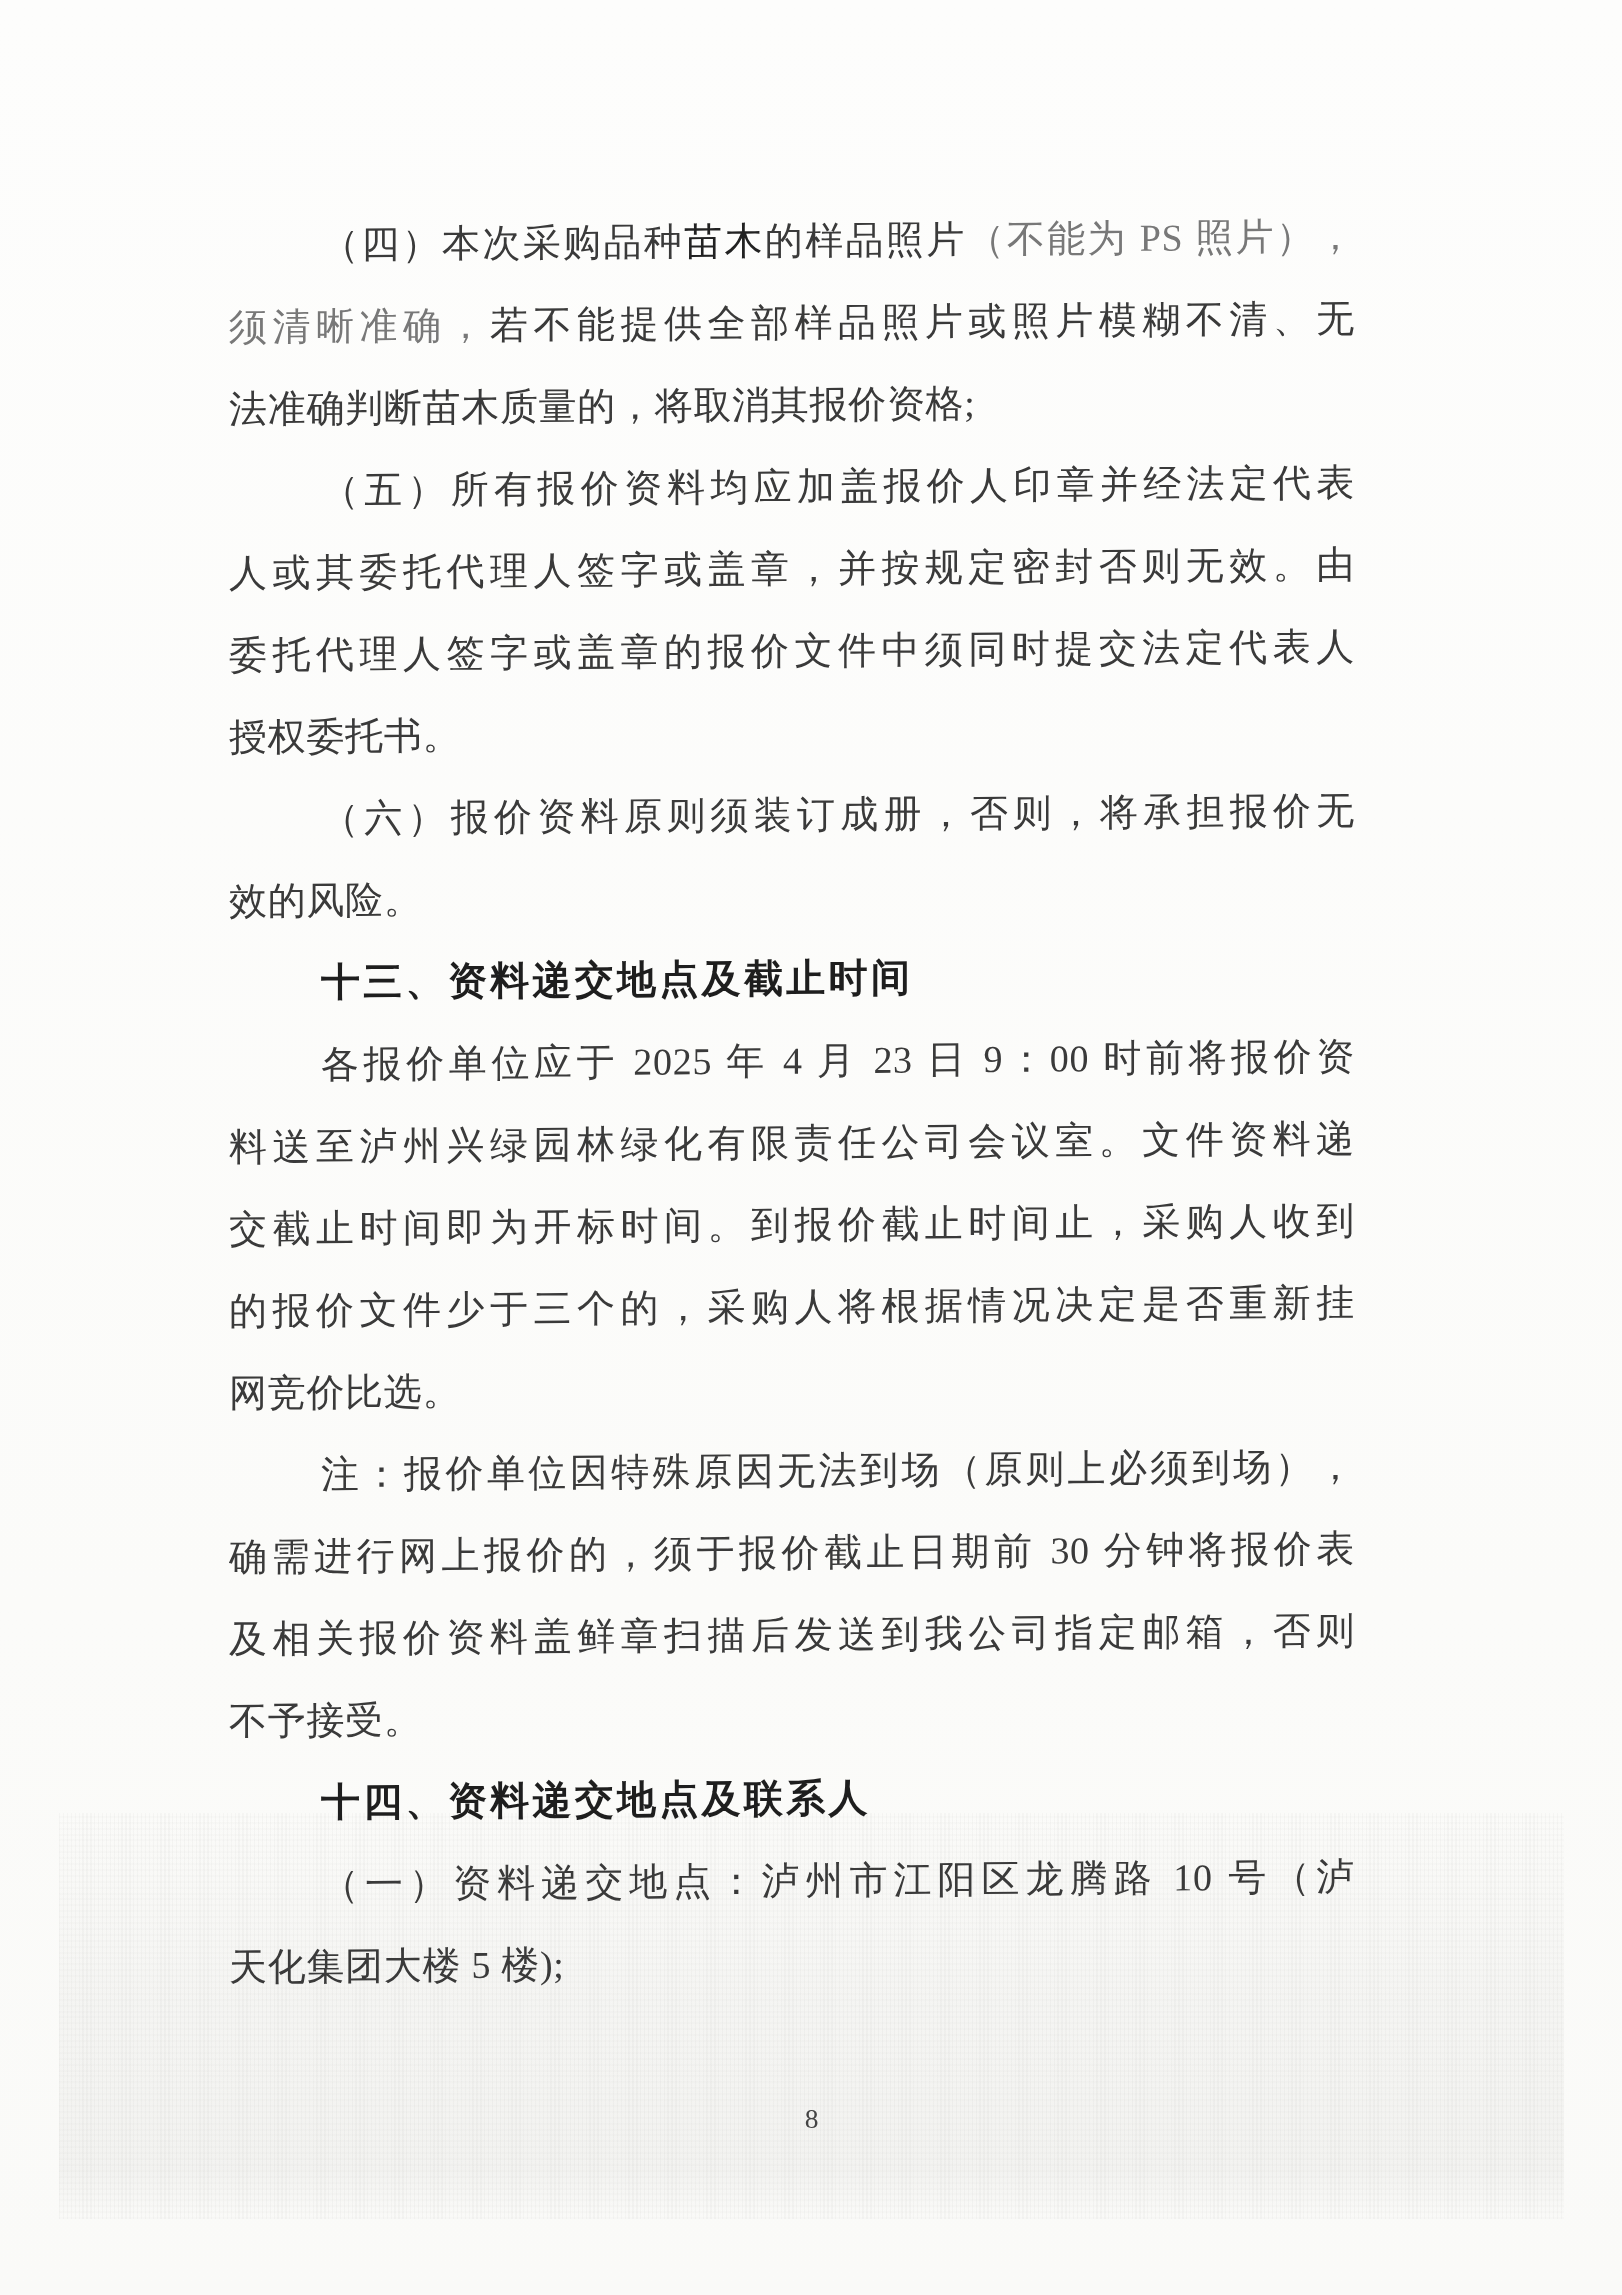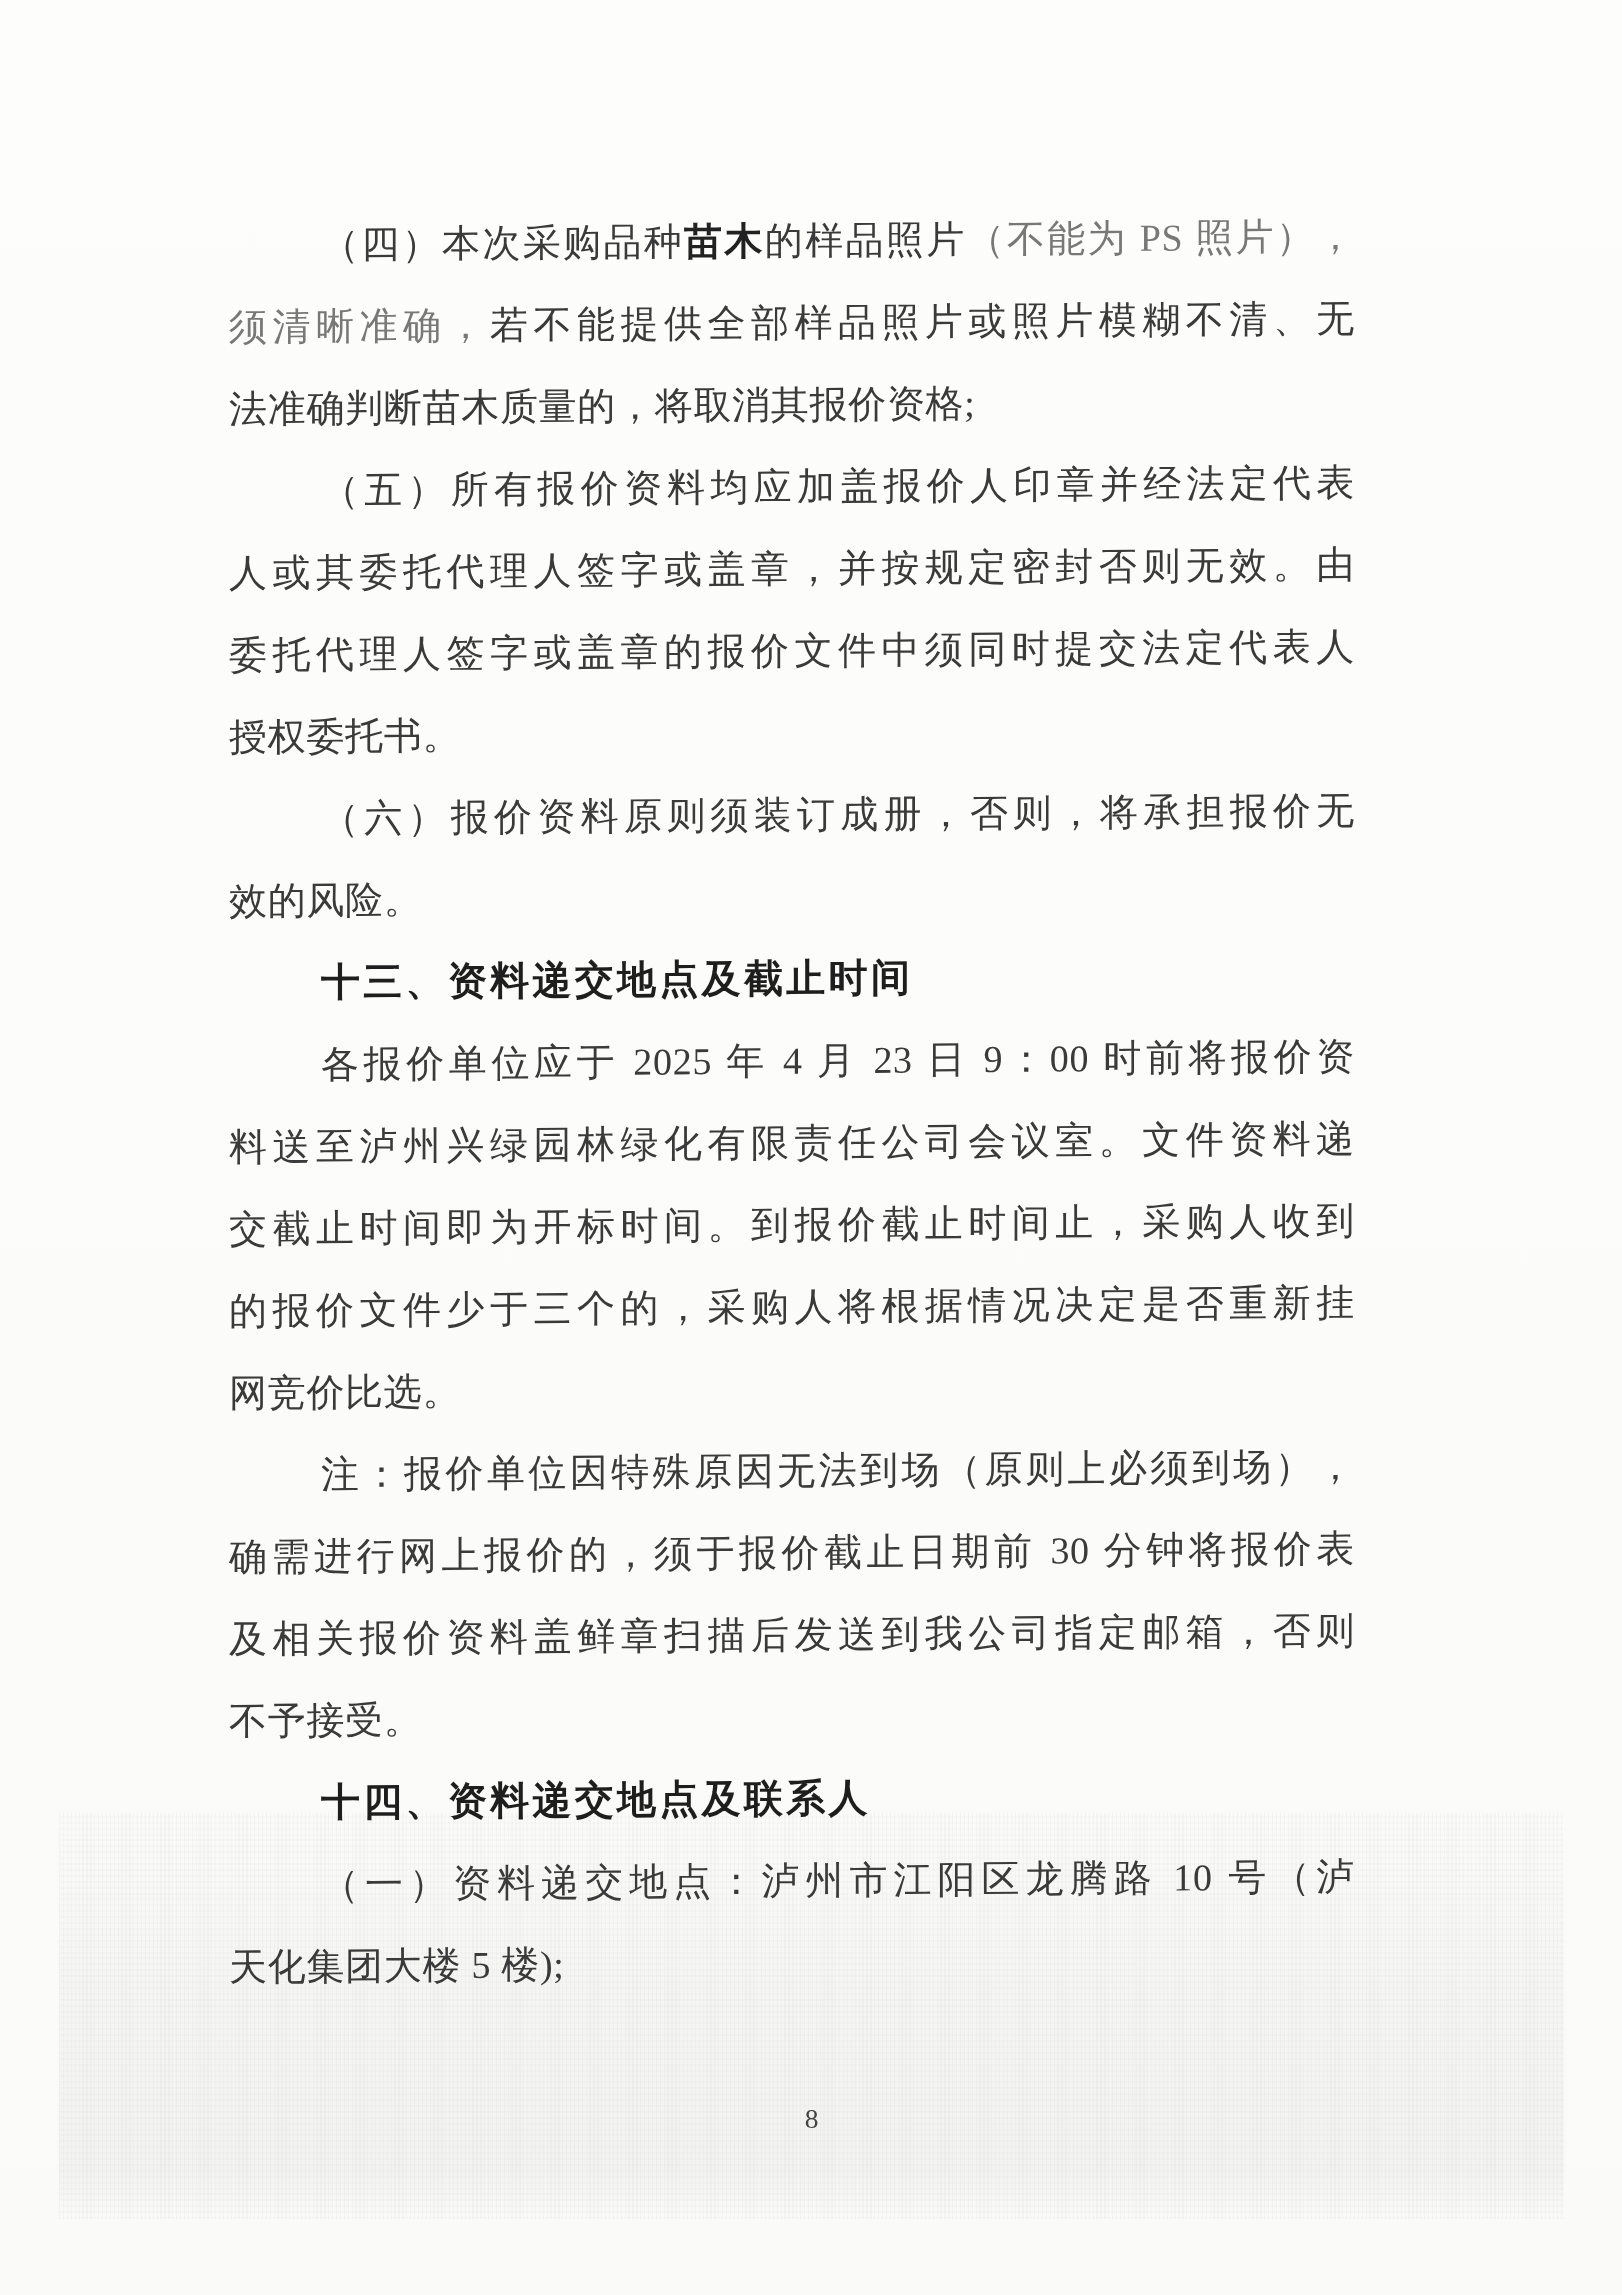--- a/index.html
+++ b/index.html
@@ -58,21 +58,21 @@
   .block.h .line {
     font-family: "Liberation Sans", "DejaVu Sans", sans-serif;
     font-weight: 700;
     color: #1e1e1e;
     font-size: 39px;
     letter-spacing: 3.3px;
     text-align: left;
     text-align-last: left;
   }
   .run.b {
-    font-weight: 700;
+    font-weight: 400;
     color: #222222;
   }
   .run.light { color: #787878; }
   .pageno {
     position: absolute;
     top: 2103px;
     left: 0;
     width: 100%;
     text-align: center;
     font-size: 27.5px;

